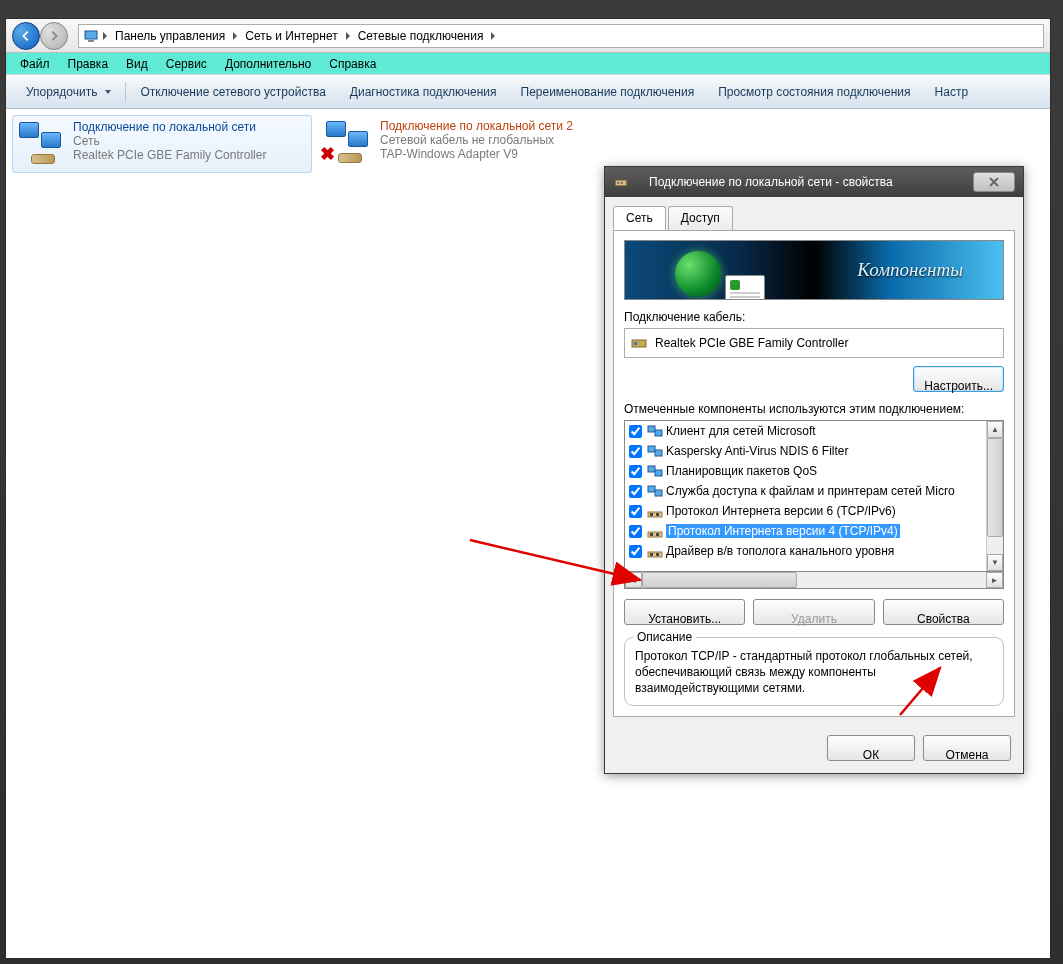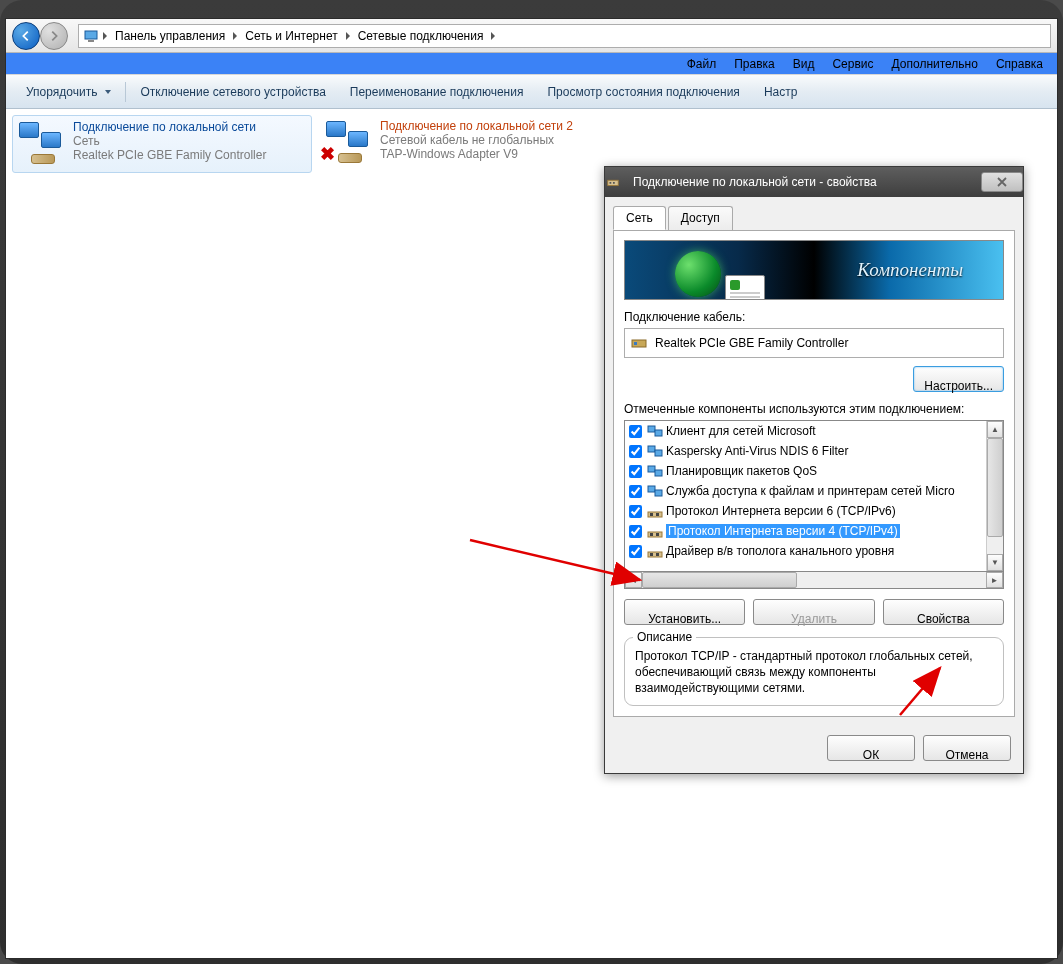--- a/index.html
+++ b/index.html
@@ -9,22 +9,21 @@
     background: #4a4a4a;
     width: 1063px;
     height: 964px;
     overflow: hidden;
     position: relative;
   }
   .window-frame {
     position: absolute;
     top: 0; left: 0; right: 0; bottom: 0;
     background: linear-gradient(to bottom, #3b3b3b, #2e2e2e);
-    padding: 18px 5px 5px 5px;
-    border-radius: 22px;
+    padding: 18px 12px 5px 5px;
   }
   .explorer {
     background: #fff;
     height: 100%;
     border: 1px solid #2b2b2b;
     display: flex;
     flex-direction: column;
   }
   
   .nav-header {
@@ -75,28 +74,27 @@
     border-bottom: 4px solid transparent;
     margin: 0 4px;
   }
   .crumb-icon {
     width: 16px; height: 16px;
     display: inline-flex; align-items: center; justify-content: center;
   }
   
   .menu-bar {
     height: 22px;
-    background: #3b82f6;
+    background: #5eead4;
     border-bottom: 1px solid #d6d6d6;
     display: flex;
     align-items: center;
     padding: 0 6px;
     gap: 2px;
     font-size: 12px;
-    justify-content: flex-end;
   }
   .menu-bar .menu-item {
     padding: 2px 8px;
     cursor: default;
   }
   
   .toolbar {
     height: 34px;
     background: linear-gradient(to bottom, #f9fbfc, #e4ecf3 50%, #d7e4ef);
     border-bottom: 1px solid #b0c0ce;
@@ -196,23 +194,23 @@
     border: 1px solid #3a3a3a;
     box-shadow: 0 2px 10px rgba(0,0,0,0.4);
     z-index: 50;
   }
   .dialog-title {
     height: 30px;
     background: linear-gradient(to bottom, #5e5e5e, #3e3e3e);
     color: #fff;
     display: flex;
     align-items: center;
-    padding: 0 0;
-    font-size: 12px;
-    gap: 12px;
+    padding: 0 8px;
+    font-size: 12px;
+    gap: 20px;
   }
   .dialog-title .tico {
     width: 16px; height: 16px;
     display: flex; align-items: center; justify-content: center;
   }
   .dialog-title .title-text { flex: 1; }
   .dialog-close {
     width: 42px; height: 20px;
     background: linear-gradient(to bottom, #e0e0e0, #c0c0c0);
     border: 1px solid #888;
@@ -502,20 +500,21 @@
       <div class="menu-item">Вид</div>
       <div class="menu-item">Сервис</div>
       <div class="menu-item">Дополнительно</div>
       <div class="menu-item">Справка</div>
     </div>
 
     <div class="toolbar">
       <div class="tool dd">Упорядочить</div>
       <div class="sep"></div>
       <div class="tool">Отключение сетевого устройства</div>
+      <div class="tool">Диагностика подключения</div>
       <div class="tool">Переименование подключения</div>
       <div class="tool">Просмотр состояния подключения</div>
       <div class="tool">Настр</div>
     </div>
 
     <div class="content">
 
       <div class="net-item selected">
         <div class="net-icon">
           <div class="monitor m1"></div>

